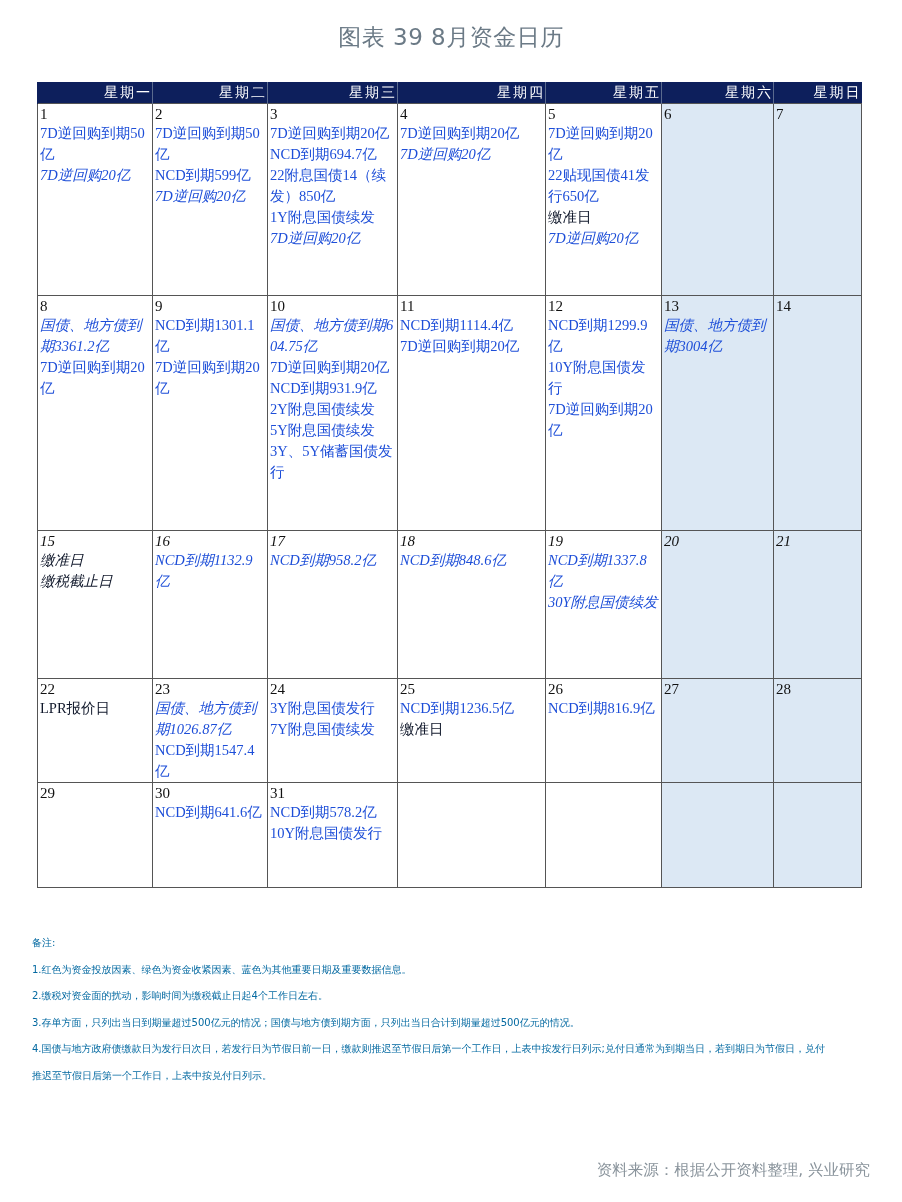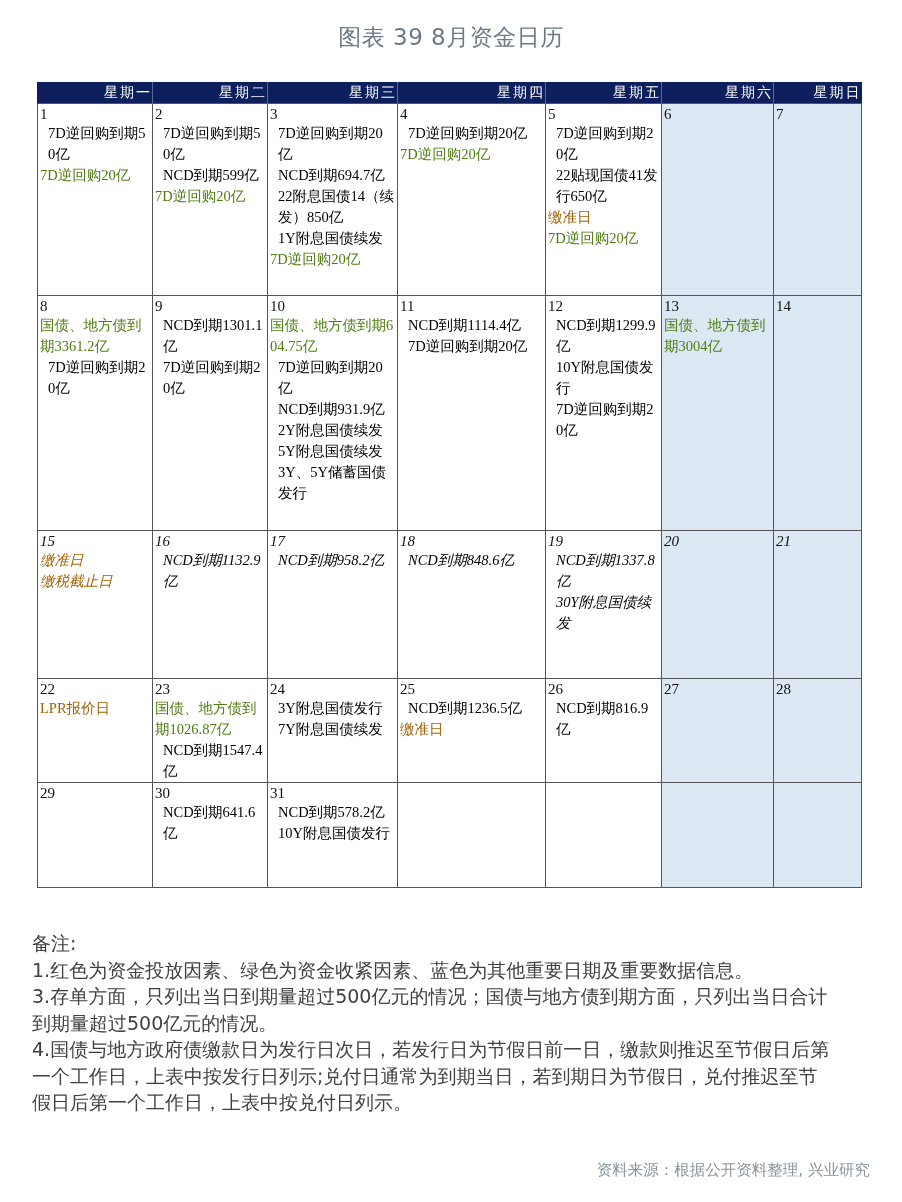--- a/index.html
+++ b/index.html
@@ -5,24 +5,24 @@
   html, body { margin: 0; padding: 0; background: #ffffff; }
   body { width: 902px; height: 1202px; position: relative; overflow: hidden; font-family: "DejaVu Sans", "Liberation Sans", sans-serif; }
   .title { position: absolute; top: 22px; left: 0; width: 902px; text-align: center; font-size: 23px; color: #6b7a86; letter-spacing: 0.5px; }
   .cal { position: absolute; left: 37px; top: 82px; width: 824px; border-collapse: collapse; table-layout: fixed; }
   .cal th { background: #0d1f5c; color: #ffffff; font-family: "DejaVu Serif", "Liberation Serif", serif; font-weight: normal; font-size: 14px; height: 21px; padding: 0; border-left: 1px solid #5a6a8e; text-align: right; letter-spacing: 2px; }
   .cal th:first-child { border-left: 1px solid #0d1f5c; }
   .cal td { border: 1px solid #555555; vertical-align: top; padding: 1px 2px 0 2px; font-family: "Liberation Serif", "DejaVu Serif", serif; font-size: 14.5px; line-height: 21px; overflow: hidden; }
   .cal td.weekend { background: #dce8f4; }
   .daynum { color: #111111; font-size: 15px; line-height: 18px; display: block; }
   .ev { display: block; word-break: break-all; }
-  .ev.red { color: #4d7c0f; }
-  .ev.green { color: #000000; margin-left: 8px; }
-  .ev.blue { color: #a16207; }
-  .notes { position: absolute; left: 32px; top: 930px; width: 800px; font-size: 19px; color: #404040; line-height: 26.5px; }
+  .ev.red { color: #1d4ed8; font-style: italic; }
+  .ev.green { color: #1d4ed8; }
+  .ev.blue { color: #0f172a; }
+  .notes { position: absolute; left: 32px; top: 930px; width: 800px; font-size: 10px; color: #0369a1; line-height: 26.5px; }
   .notes p { margin: 0; }
   .source { position: absolute; right: 32px; top: 1160px; font-size: 15.5px; color: #8a949c; }
 </style>
 </head>
 <body>
 
 <div class="title">图表 39  8月资金日历</div>
 
 <table class="cal">
   <colgroup>
@@ -210,17 +210,18 @@
         <td class="weekend">
           <span class="daynum"></span>
         </td>
       </tr>
     </tbody>
 </table>
 
 <div class="notes">
   <p>备注:</p>
   <p>1.红色为资金投放因素、绿色为资金收紧因素、蓝色为其他重要日期及重要数据信息。</p>
+  <p>2.缴税对资金面的扰动，影响时间为缴税截止日起4个工作日左右。</p>
   <p>3.存单方面，只列出当日到期量超过500亿元的情况；国债与地方债到期方面，只列出当日合计到期量超过500亿元的情况。</p>
   <p>4.国债与地方政府债缴款日为发行日次日，若发行日为节假日前一日，缴款则推迟至节假日后第一个工作日，上表中按发行日列示;兑付日通常为到期当日，若到期日为节假日，兑付推迟至节假日后第一个工作日，上表中按兑付日列示。</p>
 </div>
 
 <div class="source">资料来源：根据公开资料整理, 兴业研究</div>
 
 </body></html>

